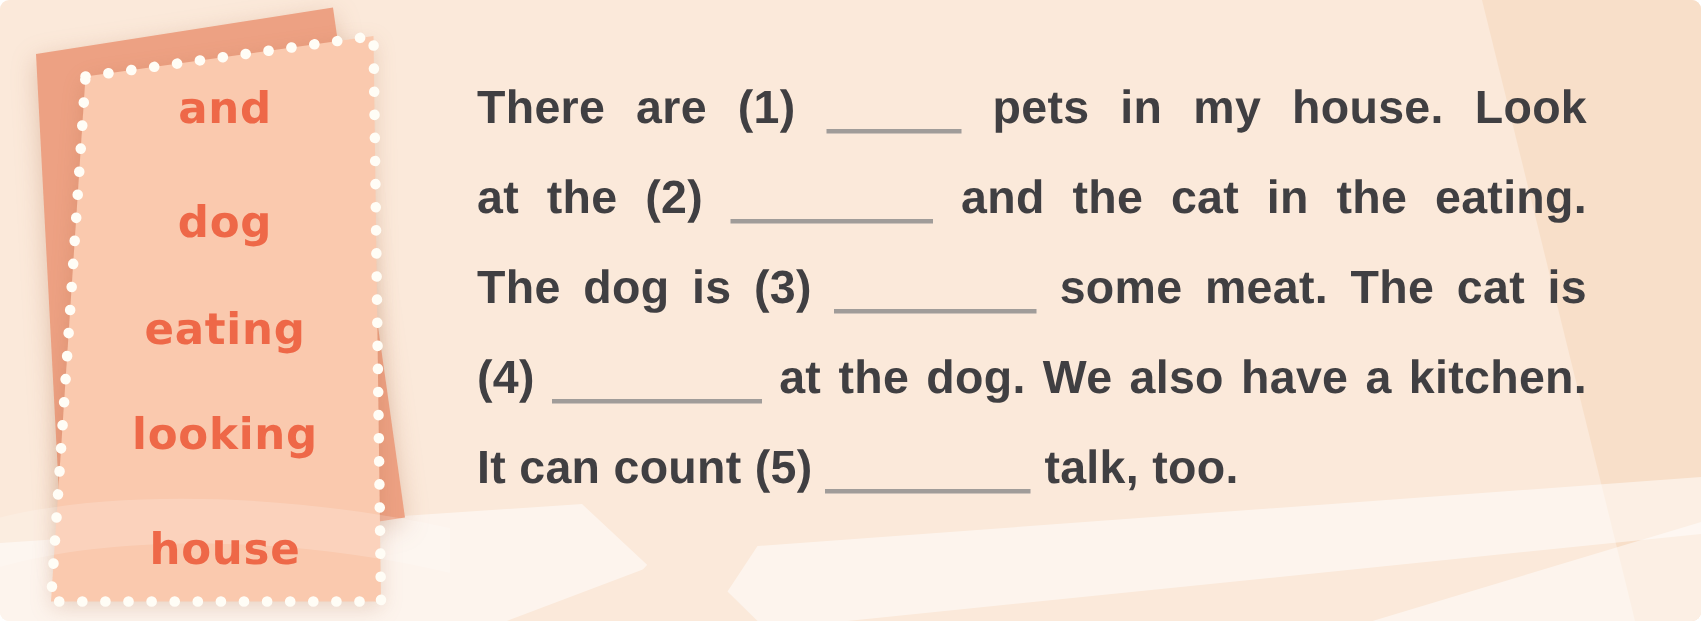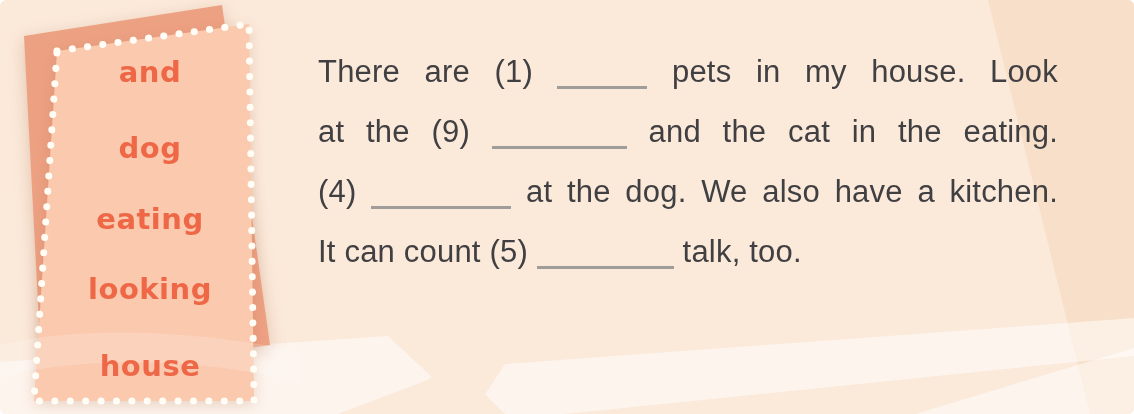--- a/index.html
+++ b/index.html
@@ -21,21 +21,21 @@
     position:absolute;left:0;width:240px;text-align:center;
     font-family:"DejaVu Sans",sans-serif;font-weight:700;font-size:29px;
     color:var(--word_text,#ee6848);letter-spacing:0.5px;
   }
   .word-1{top:55px;}  .word-2{top:131px;} .word-3{top:202px;}
   .word-4{top:272px;} .word-5{top:349px;}
   .passage{
     position:absolute;left:318px;top:42px;width:740px;
     color:var(--body_text,#403f42);font-size:31px;letter-spacing:0.2px;
   }
-  .pline{height:60px;line-height:60px;text-align:justify;text-align-last:justify;white-space:nowrap;}
+  .pline{height:60px;line-height:60px;text-align:justify;text-align-last:justify;white-space:nowrap;font-weight:bold;}
   .pline.last{text-align:center;text-align-last:left;}
   .blank{
     display:inline-block;height:20px;margin-bottom:-7px;
     border-bottom:3px solid var(--blank_line,#a09c99);
   }
   .b1{width:90px;} .b2{width:135px;} .b3{width:135px;} .b4{width:140px;} .b5{width:137px;}
 </style>
 </head>
 <body>
 
@@ -59,18 +59,19 @@
   <div class="word-bank">
     <div class="word word-1">and</div>
     <div class="word word-2">dog</div>
     <div class="word word-3">eating</div>
     <div class="word word-4">looking</div>
     <div class="word word-5">house</div>
   </div>
 
   <div class="passage">
     <div class="pline"><span>There are (1) </span><span class="blank b1"></span><span> pets in my house. Look</span></div>
-    <div class="pline"><span>at the (9) </span><span class="blank b2"></span><span> and the cat in the eating.</span></div>
+    <div class="pline"><span>at the (2) </span><span class="blank b2"></span><span> and the cat in the eating.</span></div>
+    <div class="pline"><span>The dog is (3) </span><span class="blank b3"></span><span> some meat. The cat is</span></div>
     <div class="pline"><span>(4) </span><span class="blank b4"></span><span> at the dog. We also have a kitchen.</span></div>
     <div class="pline last"><span>It can count (5) </span><span class="blank b5"></span><span> talk, too.</span></div>
   </div>
 
 </div>
 
 </body></html>

